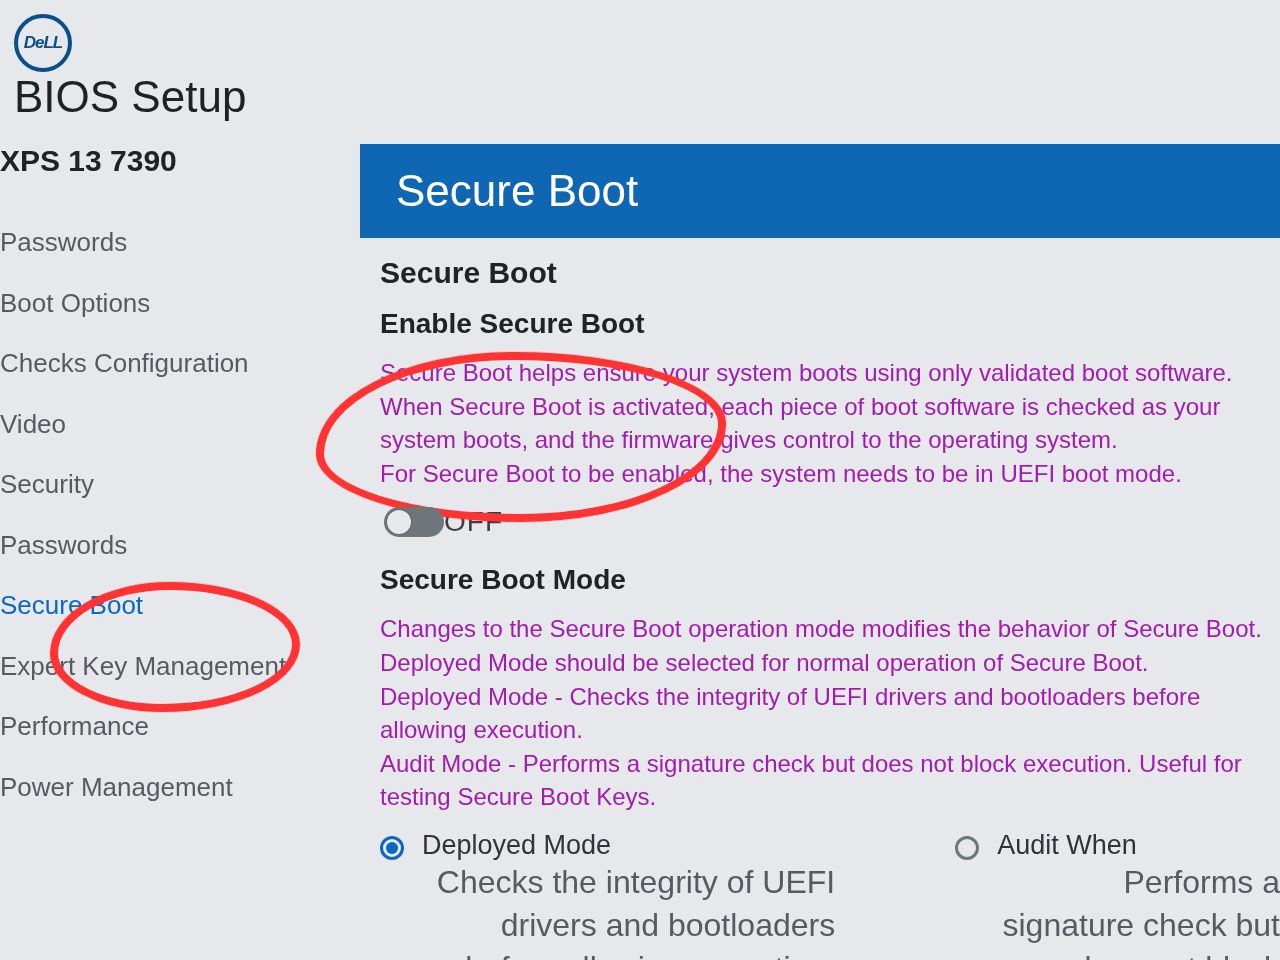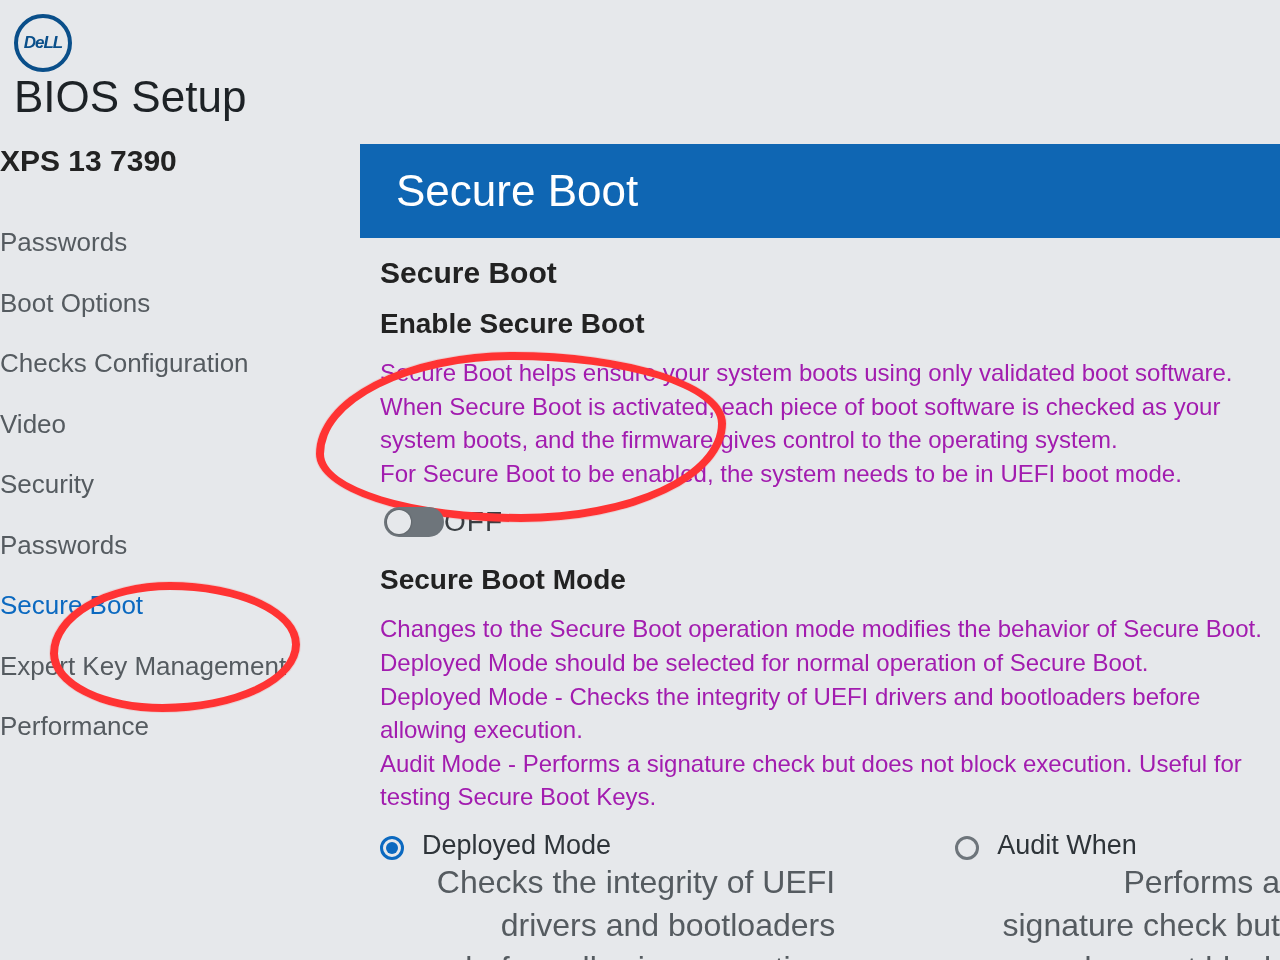--- a/index.html
+++ b/index.html
@@ -87,20 +87,21 @@
       <div class="model-name">XPS 13 7390</div>
       <div class="nav-item">Passwords</div>
       <div class="nav-item">Boot Options</div>
       <div class="nav-item">Checks Configuration</div>
       <div class="nav-item">Video</div>
       <div class="nav-item">Security</div>
       <div class="nav-item">Passwords</div>
       <div class="nav-item selected">Secure Boot</div>
       <div class="nav-item">Expert Key Management</div>
       <div class="nav-item">Performance</div>
+      <div class="nav-item">Power Management</div>
     </div>
 
     <div class="main">
       <div class="page-banner">Secure Boot</div>
 
       <div class="content">
 
         <div class="section-h2">Secure Boot</div>
         <div class="section-h3">Enable Secure Boot</div>
         <div class="para">Secure Boot helps ensure your system boots using only validated boot software. When Secure Boot is activated, each piece of boot software is checked as your system boots, and the firmware gives control to the operating system.

